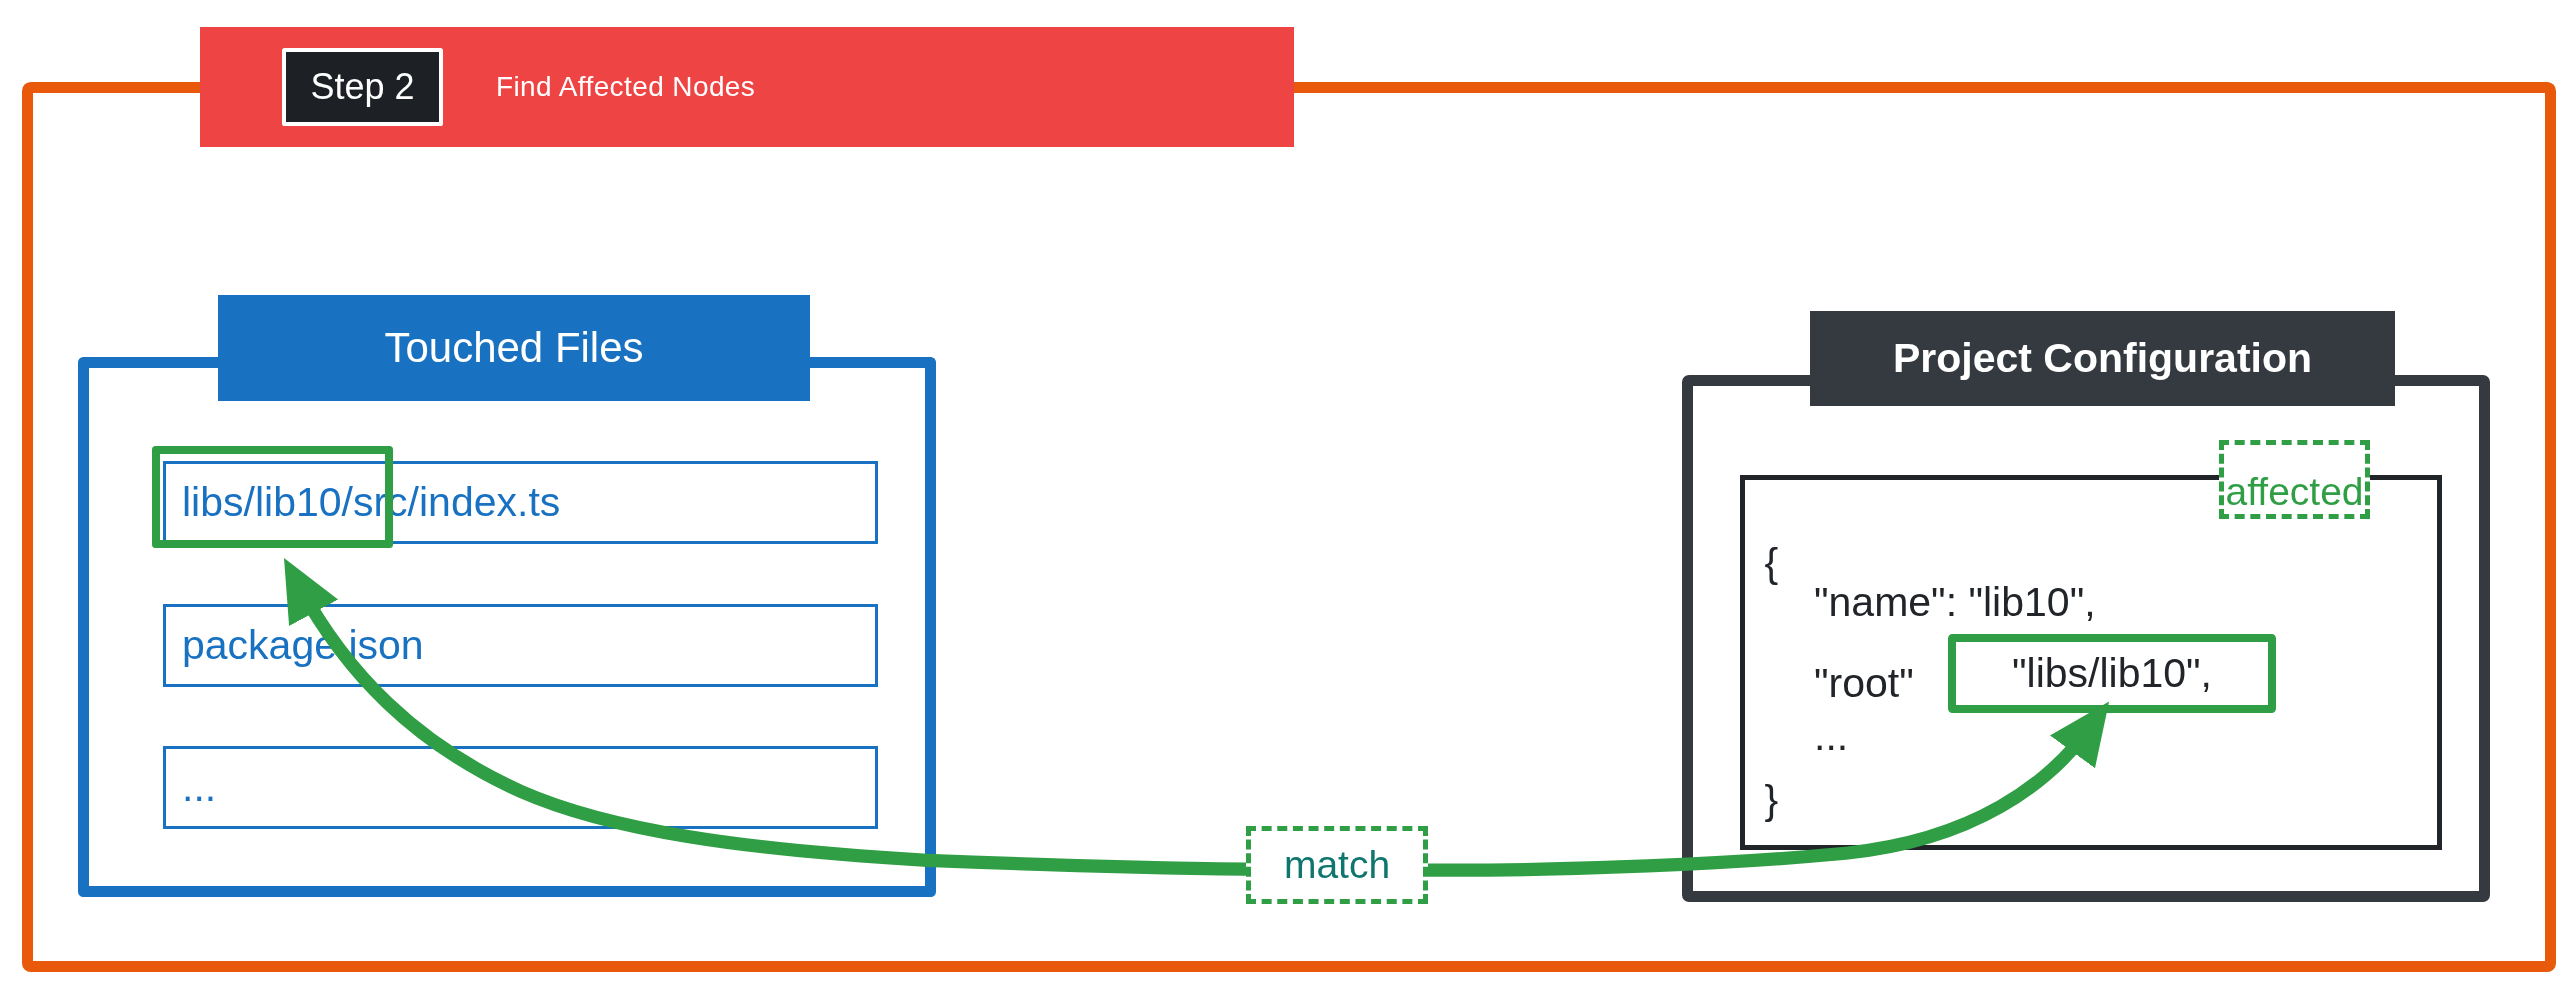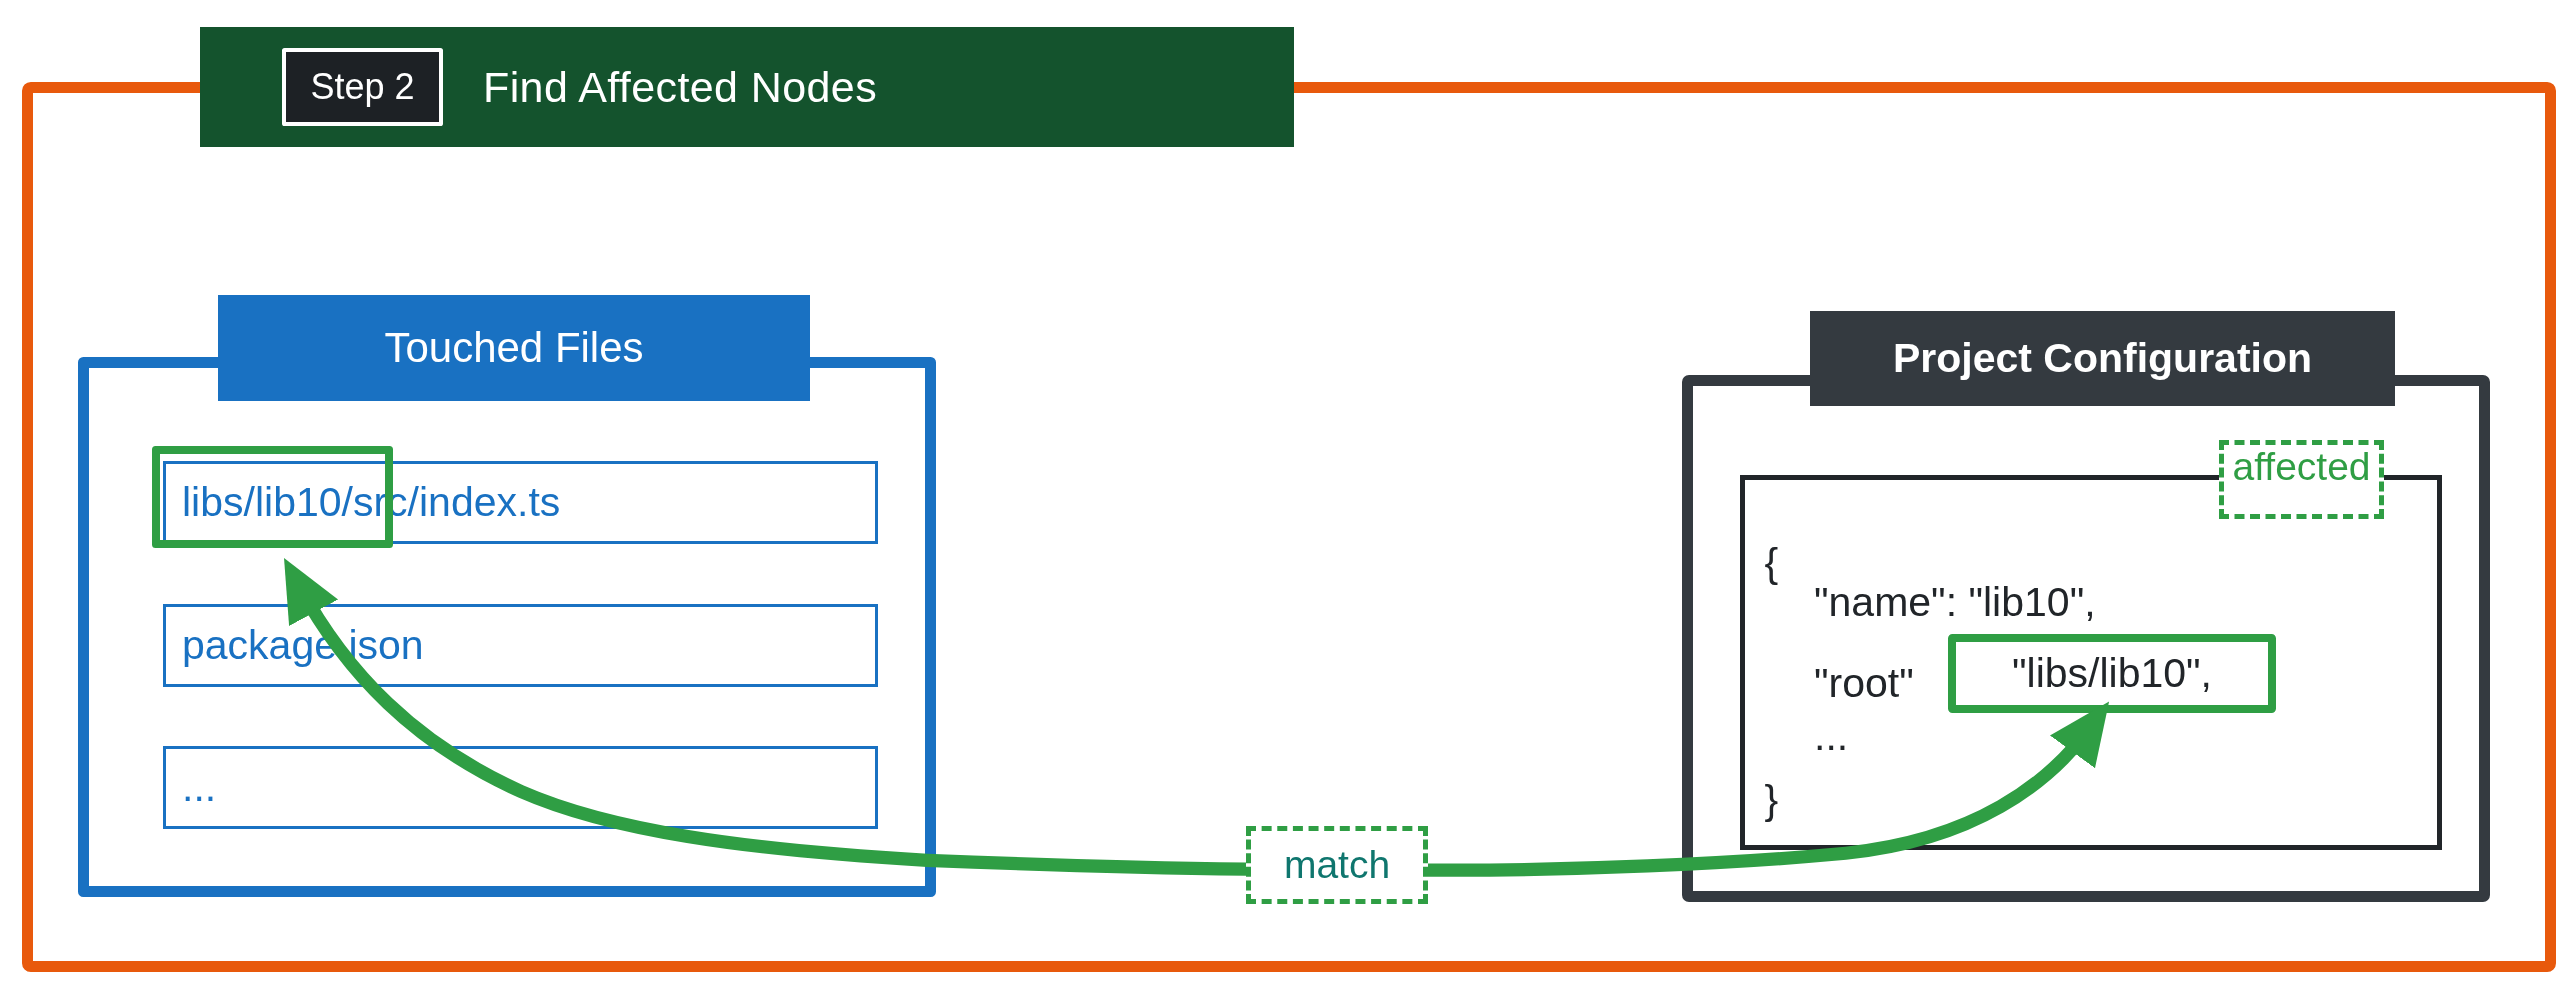--- a/index.html
+++ b/index.html
@@ -12,34 +12,34 @@
   }
   
   .frame{
     position:absolute;left:22px;top:82px;width:2534px;height:890px;
     border:11.5px solid #E8590C;border-radius:8.8px;
     box-sizing:border-box;z-index:1;
   }
   
   .banner{
     position:absolute;left:200px;top:27px;width:1094px;height:120px;
-    background:#14532d;z-index:3;
+    background:#ef4444;z-index:3;
     display:flex;align-items:center;
     box-sizing:border-box;padding-left:82px;
   }
   .step-badge{
     width:161px;height:78px;
     background:#1d2125;border:4.4px solid #ffffff;border-radius:2.6px;
     box-sizing:border-box;
     display:flex;align-items:center;justify-content:center;
     color:#ffffff;font-size:36px;
     flex:0 0 auto;
   }
   .banner-title{
-    margin-left:40px;color:#ffffff;font-size:43px;letter-spacing:0.4px;
+    margin-left:53px;color:#ffffff;font-size:28px;letter-spacing:0.4px;
   }
   
   .tf-container{
     position:absolute;left:78px;top:357px;width:858px;height:540px;
     border:11.5px solid #1971C2;border-radius:5.3px;background:#ffffff;
     box-sizing:border-box;z-index:2;
   }
   .tf-header{
     position:absolute;left:218px;top:295px;width:592px;height:106px;
     background:#1971C2;z-index:3;
@@ -88,24 +88,24 @@
   .cl-dots{left:69px;top:233px;}
   .cl-brace-close{left:19.4px;top:297px;}
   .root-value-box{
     position:absolute;left:203px;top:154px;width:328px;height:79px;
     border:8.8px solid #2F9E44;border-radius:4.4px;background:#ffffff;
     box-sizing:border-box;z-index:4;
     display:flex;align-items:center;justify-content:center;
     color:#212529;font-size:41px;white-space:pre;
   }
   .affected-label{
-    position:absolute;left:2219px;top:440px;width:165px;height:79px;
+    position:absolute;left:2219px;top:440px;width:151px;height:79px;
     border:5.3px dashed #2F9E44;background:#ffffff;
     box-sizing:border-box;z-index:6;
-    display:flex;align-items:flex-start;justify-content:center;
+    display:flex;align-items:flex-end;justify-content:center;
     color:#2F9E44;font-size:39px;
   }
   
   .match-label{
     position:absolute;left:1246px;top:826px;width:182px;height:78px;
     border:5.3px dashed #2F9E44;background:#ffffff;
     box-sizing:border-box;z-index:6;
     display:flex;align-items:center;justify-content:center;
     color:#0f766e;font-size:39px;
   }

